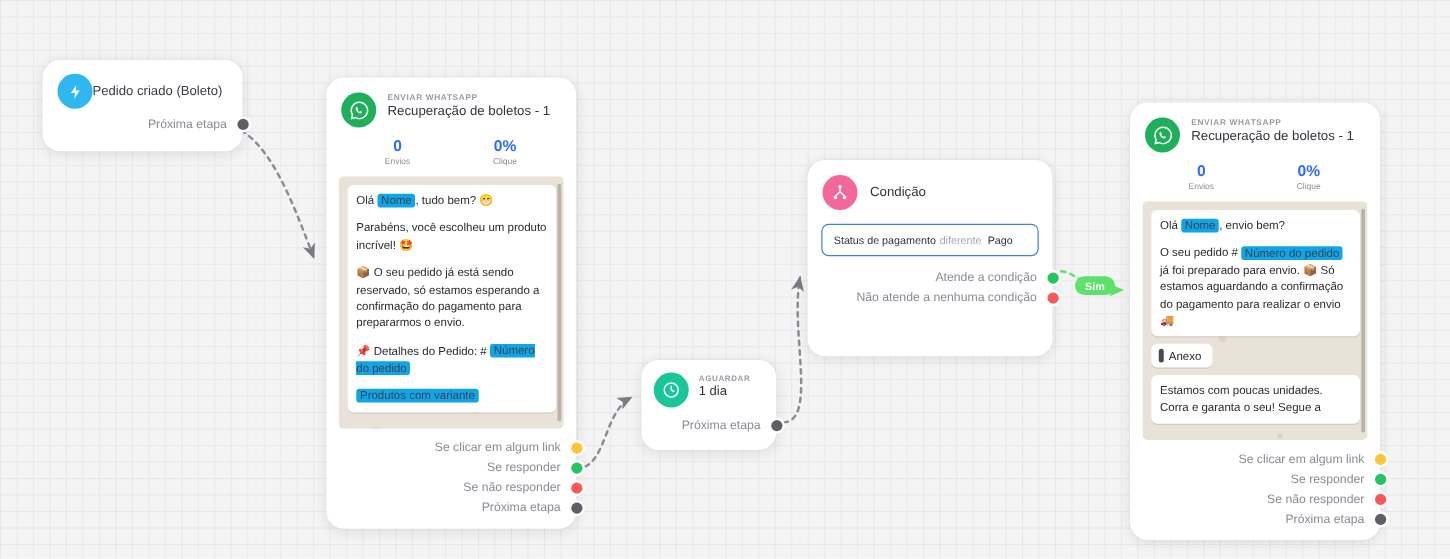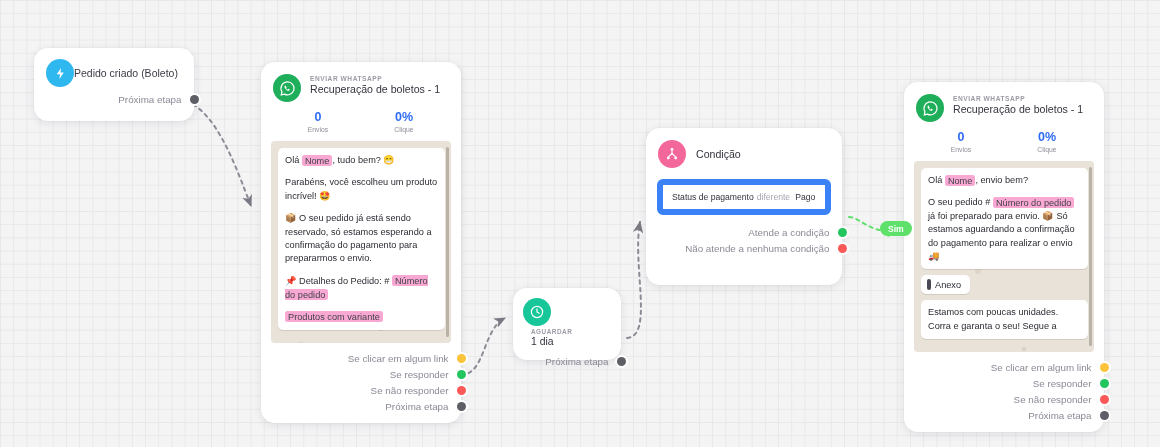--- a/index.html
+++ b/index.html
@@ -108,65 +108,65 @@
     font-size: 9.2px;
     line-height: 13.4px;
     color: #2b2b33;
     margin-bottom: 6px;
     max-width: 158px;
     box-shadow: 0 1px 0.5px rgba(0,0,0,0.10);
   }
   .bubble p { margin: 0 0 9px 0; }
   .bubble p:last-child { margin-bottom: 0; }
   .var {
-    background: #f9a8d4; color: #43434b;
+    background: #0ea5e9; color: #43434b;
     border-radius: 2.5px; padding: 0.5px 3px;
   }
   .chip-attach {
     display: inline-flex; align-items: center; gap: 4px;
     background: #ffffff; border-radius: 5px;
     padding: 4px 9px 4px 6px; font-size: 9.2px; color: #2b2b33;
     margin-bottom: 6px;
     box-shadow: 0 1px 0.5px rgba(0,0,0,0.10);
   }
   .clip-ico {
     width: 4px; height: 11px; border-radius: 2px;
     background: #4a4a52; display:inline-block;
   }
   .wa-ports { padding: 7px 0 9px 0; }
 
   
   #node-wait { left: 513px; top: 288px; width: 108px; height: 72px; }
   .ic-wait { background: #17c79a; }
-  .wait-head { display:flex; align-items:flex-start; padding: 10px 10px 0 10px; flex-direction: column; }
+  .wait-head { display:flex; align-items:flex-start; padding: 10px 10px 0 10px; }
   .wait-text { margin-left: 8px; padding-top: 2px; }
   .wait-kicker {
     font-size: 6.4px; letter-spacing: 0.5px; font-weight: bold;
     color: #9b9ba6; text-transform: uppercase;
   }
   .wait-val { font-size: 10.4px; color: #33333e; margin-top: 1px; }
   .wait-ports { padding-top: 6px; }
 
   
   #node-cond { left: 646px; top: 128px; width: 196px; height: 157px; }
   .ic-cond { background: #f4679a; }
   .cond-head { display:flex; align-items:center; padding: 12px 12px 0 12px; }
   .cond-title { margin-left: 10px; font-size: 10.6px; color: #33333e; }
   .cond-rule {
-    margin: 11px 11px 0 11px; border: 6px solid #3b82f6;
+    margin: 11px 11px 0 11px; border: 1px solid #3b82f6;
     border-radius: 6px; padding: 7px 9px;
     font-size: 8.6px; color: #33333e; white-space: nowrap;
   }
   .rule-op { color: #a6a6b2; margin: 0 3px; }
   .rule-val { color: #33333e; margin-left: 2px; }
   .cond-ports { padding-top: 9px; padding-left: 32px; }
 
   
   #sim-badge {
-    position: absolute; left: 880px; top: 221px;
+    position: absolute; left: 860px; top: 221px;
     background: #5ee06a; color: #ffffff;
     font-size: 8.6px; font-weight: bold;
     padding: 2.5px 8px; border-radius: 9px;
     z-index: 4;
   }
 </style>
 </head>
 <body>
 
 <div id="canvas">

